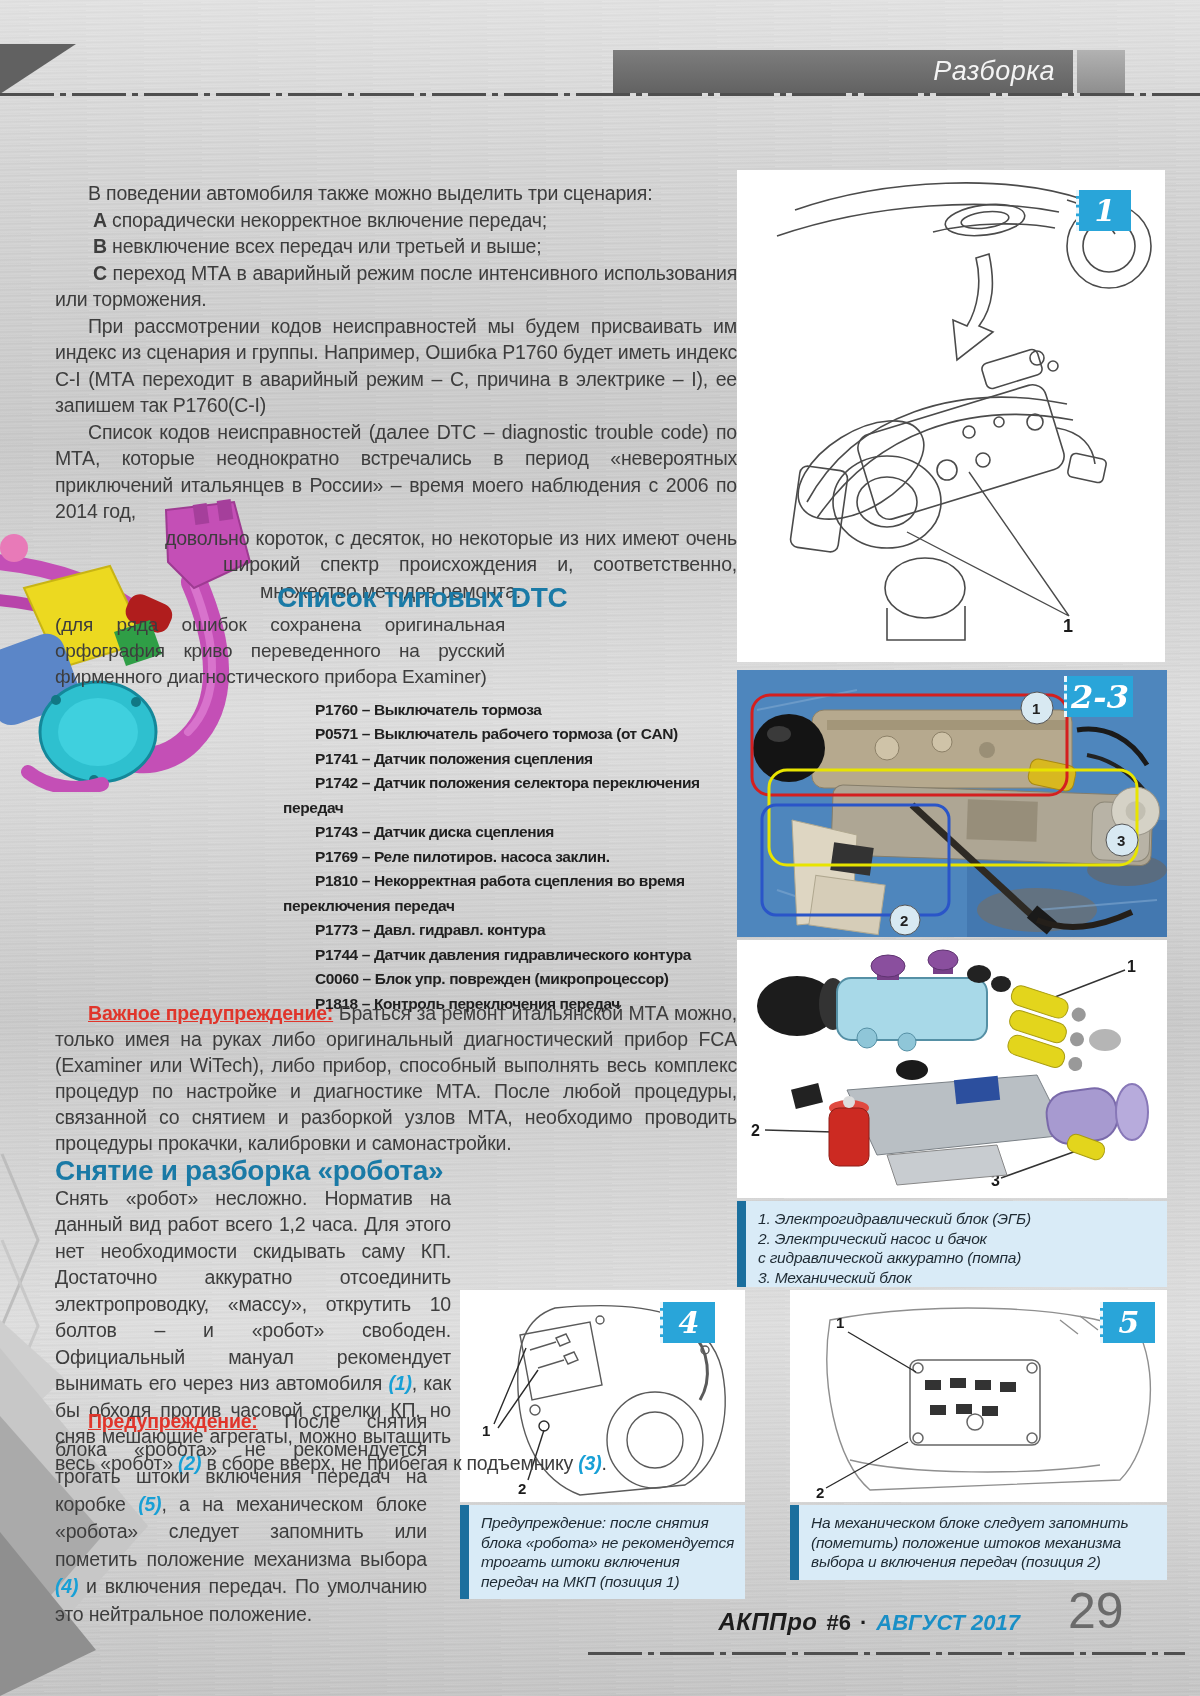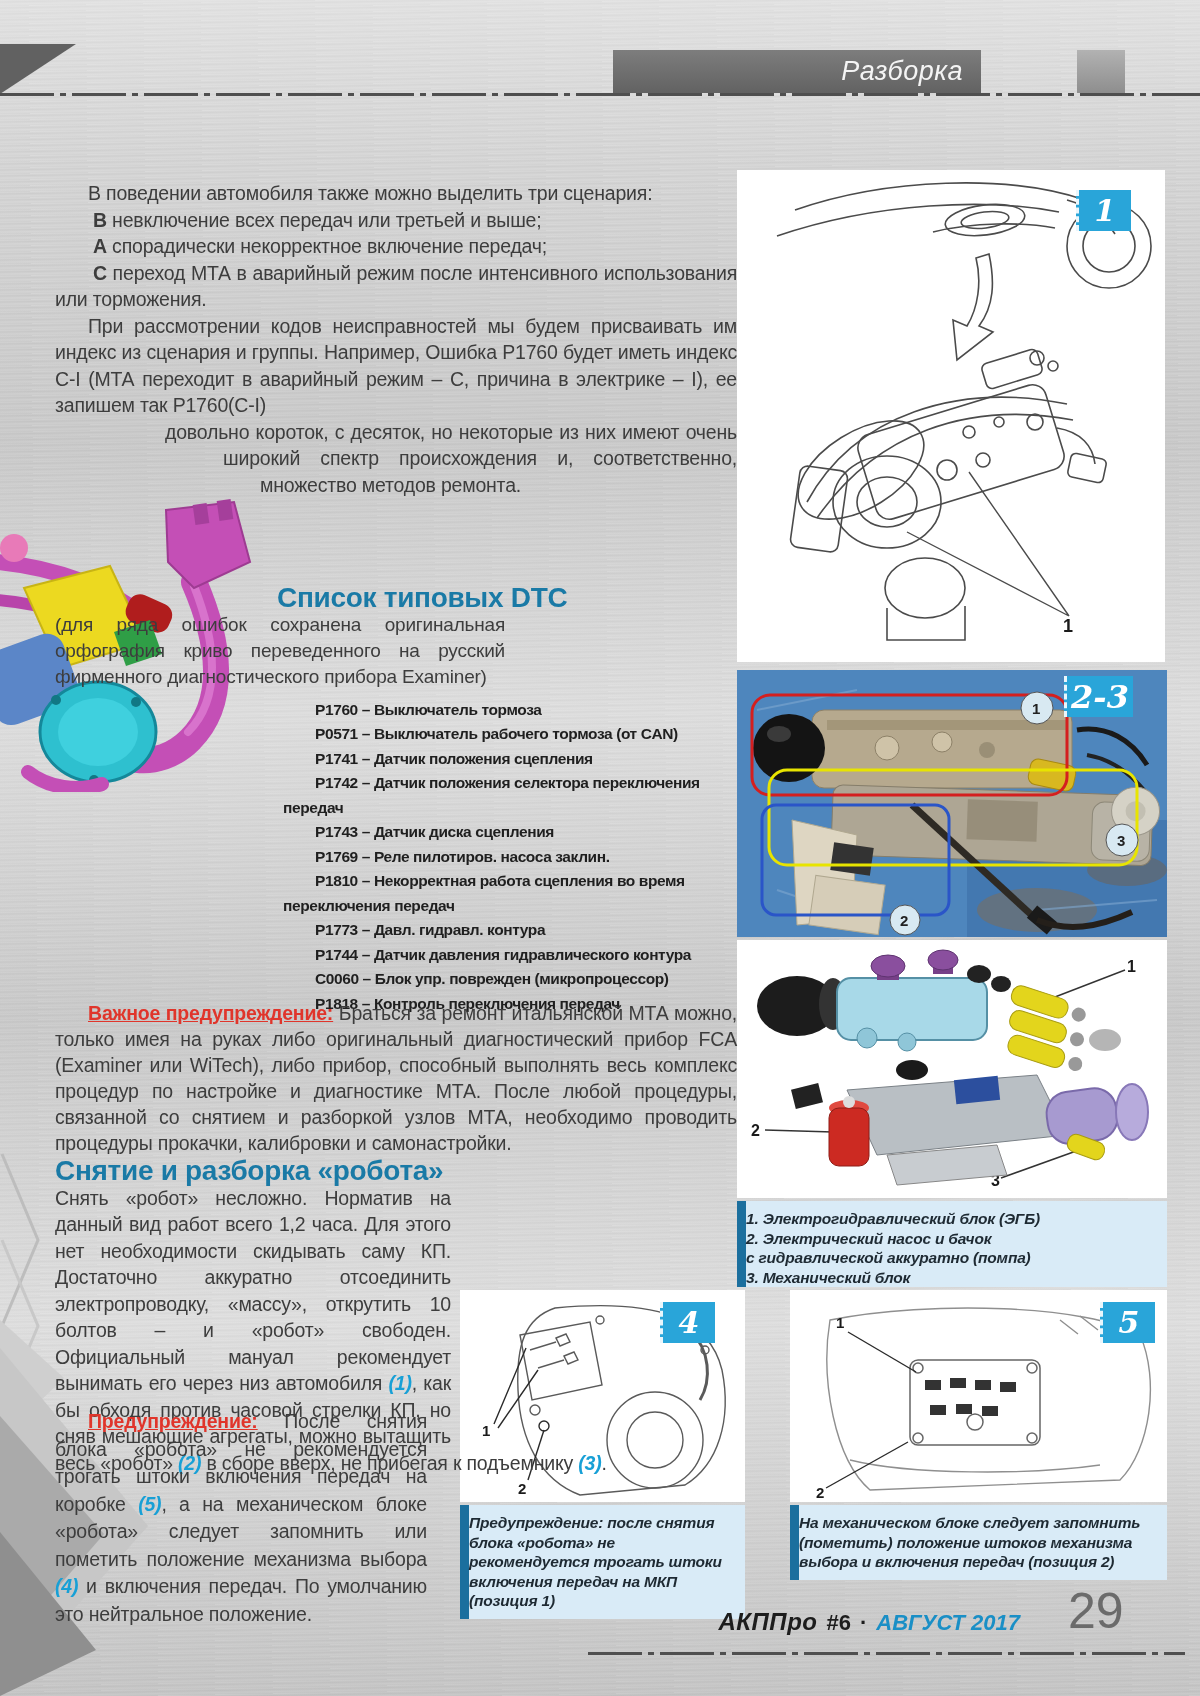--- a/index.html
+++ b/index.html
@@ -3,21 +3,21 @@
 <meta charset="utf-8">
 <style>
   html,body{margin:0;padding:0;background:#9a9a9a;}
   .page{position:relative;width:1200px;height:1696px;overflow:hidden;
     font-family:"Liberation Sans",sans-serif;color:#3d3d3d;
     background:
       linear-gradient(180deg, rgba(255,255,255,.30) 0%, rgba(255,255,255,0) 10%, rgba(0,0,0,.05) 26%, rgba(255,255,255,.20) 42%, rgba(0,0,0,.05) 60%, rgba(255,255,255,.22) 78%, rgba(0,0,0,.07) 100%),
       repeating-linear-gradient(179deg, #dadada 0px, #cecece 2px, #d8d8d8 4px, #d2d2d2 6px),
       #d3d3d3;}
   
-  .header-bar{position:absolute;left:613px;top:50px;width:368px;height:43px;box-sizing:border-box;
+  .header-bar{position:absolute;left:613px;top:50px;width:460px;height:43px;box-sizing:border-box;
     background:linear-gradient(180deg,#7d7d7d,#626262);display:flex;align-items:center;justify-content:flex-end;padding-right:18px;}
   .header-bar .t{font-style:italic;font-size:27px;color:#f4f4f4;letter-spacing:.5px;}
   .header-block{position:absolute;left:1077px;top:50px;width:48px;height:43px;background:linear-gradient(180deg,#b2b2b2,#8e8e8e);}
   .rule-dashed{position:absolute;height:3px;
     background:repeating-linear-gradient(90deg,#4f4f4f 0 54px,rgba(0,0,0,0) 54px 60px,#4f4f4f 60px 66px,rgba(0,0,0,0) 66px 72px);}
   #rule-top{left:0;top:93px;width:1200px;}
   #rule-bottom{left:588px;top:1652px;width:597px;}
   .corner-wedge{position:absolute;left:0;top:44px;width:76px;height:50px;background:#616161;
     -webkit-clip-path:polygon(0 0,100% 0,0 100%);clip-path:polygon(0 0,100% 0,0 100%);}
   
@@ -37,21 +37,21 @@
   .removal-p{margin-top:2px;}
   .wrapblock{float:right;width:286px;height:140px;margin-top:106px;}
   .ref{color:#18a0d6;font-style:italic;font-weight:bold;}
   #blk-warn2{width:372px;line-height:27.5px;}
   
   .figbox{position:absolute;background:#fff;overflow:hidden;z-index:1;}
   .fig-badge{position:absolute;z-index:3;background:#29a5d9;color:#fff;font-family:"DejaVu Serif",serif;
     font-style:italic;font-weight:bold;display:flex;align-items:center;justify-content:center;
     border-left:3px dashed rgba(255,255,255,.9);}
   .cap{position:absolute;z-index:2;background:#d9ebf7;border-left:9px solid #1b6f9e;box-sizing:border-box;}
-  .cap .txt{padding:8px 10px 8px 0;font-size:15.5px;line-height:19.5px;font-weight:bold;font-style:italic;color:#1e2a33;letter-spacing:-.2px;}
+  .cap .txt{padding:8px 10px 8px 12px;font-size:15.5px;line-height:19.5px;font-weight:normal;font-style:italic;color:#1e2a33;letter-spacing:-.2px;}
   .cap .txt div{margin:0;}
   svg text{font-family:"Liberation Sans",sans-serif;}
   .deco{position:absolute;z-index:0;}
   
   .footer-meta{position:absolute;left:690px;top:1608px;width:330px;display:flex;justify-content:flex-end;align-items:baseline;gap:9px;z-index:2;}
   .footer-meta .mag{font-size:24px;font-weight:bold;font-style:italic;color:#1d1d1d;letter-spacing:.5px;margin-left:11px;}
   .footer-meta .issue{font-size:22px;font-weight:bold;color:#1d1d1d;}
   .footer-meta .dot{font-size:22px;font-weight:bold;color:#1d1d1d;}
   .footer-meta .date{font-size:22px;font-weight:bold;font-style:italic;color:#1a8fc6;}
   .pageno{position:absolute;left:1068px;top:1582px;font-size:50px;color:#6b6b6b;z-index:2;}
@@ -96,24 +96,25 @@
 
   <svg class="deco" style="left:0;top:1320px" width="240" height="376" viewBox="0 0 240 376">
     <polygon points="0,0 64,58 0,120" fill="#cfcfcf"></polygon>
     <polygon points="0,28 148,206 0,372" fill="#c7c7c7"></polygon>
     <polygon points="0,96 104,214 0,334" fill="#aaaaaa"></polygon>
     <polygon points="0,212 96,330 0,376" fill="#8f8f8f"></polygon>
   </svg>
 
   <div class="blk" id="blk-intro" style="top:180px">
     <p class="ind">В поведении автомобиля также можно выделить три сценария:</p>
+    <p class="scn"><b>А</b><span> спорадически некорректное включение передач;</span></p>
     <p class="scn"><b>В</b><span> невключение всех передач или третьей и выше;</span></p>
-    <p class="scn"><b>А</b><span> спорадически некорректное включение передач;</span></p>
     <p class="scn"><b>С</b><span> переход МТА в аварийный режим после интенсивного использования или торможения.</span></p>
     <p class="ind">При рассмотрении кодов неисправностей мы будем присваивать им индекс из сценария и группы. Например, Ошибка P1760 будет иметь индекс C-I (МТА переходит в аварийный режим – C, причина в электрике – I), ее запишем так P1760(C-I)</p>
+    <p class="ind">Список кодов неисправностей (далее DTC – diagnostic trouble code) по МТА, которые неоднократно встречались в период «невероятных приключений итальянцев в России» – время моего наблюдения с 2006 по 2014 год,</p>
     <div class="tail">
       <span class="st" style="width:110px"></span>
       <span class="st" style="width:168px"></span>
       <span class="st" style="width:205px"></span>
       <span>довольно короток, с десяток, но некоторые из них имеют очень широкий спектр происхождения и, соответственно, множество методов ремонта.</span>
       <span class="clr"></span>
     </div>
   </div>
 
   <div class="blk" id="blk-dtc" style="top:585px">

